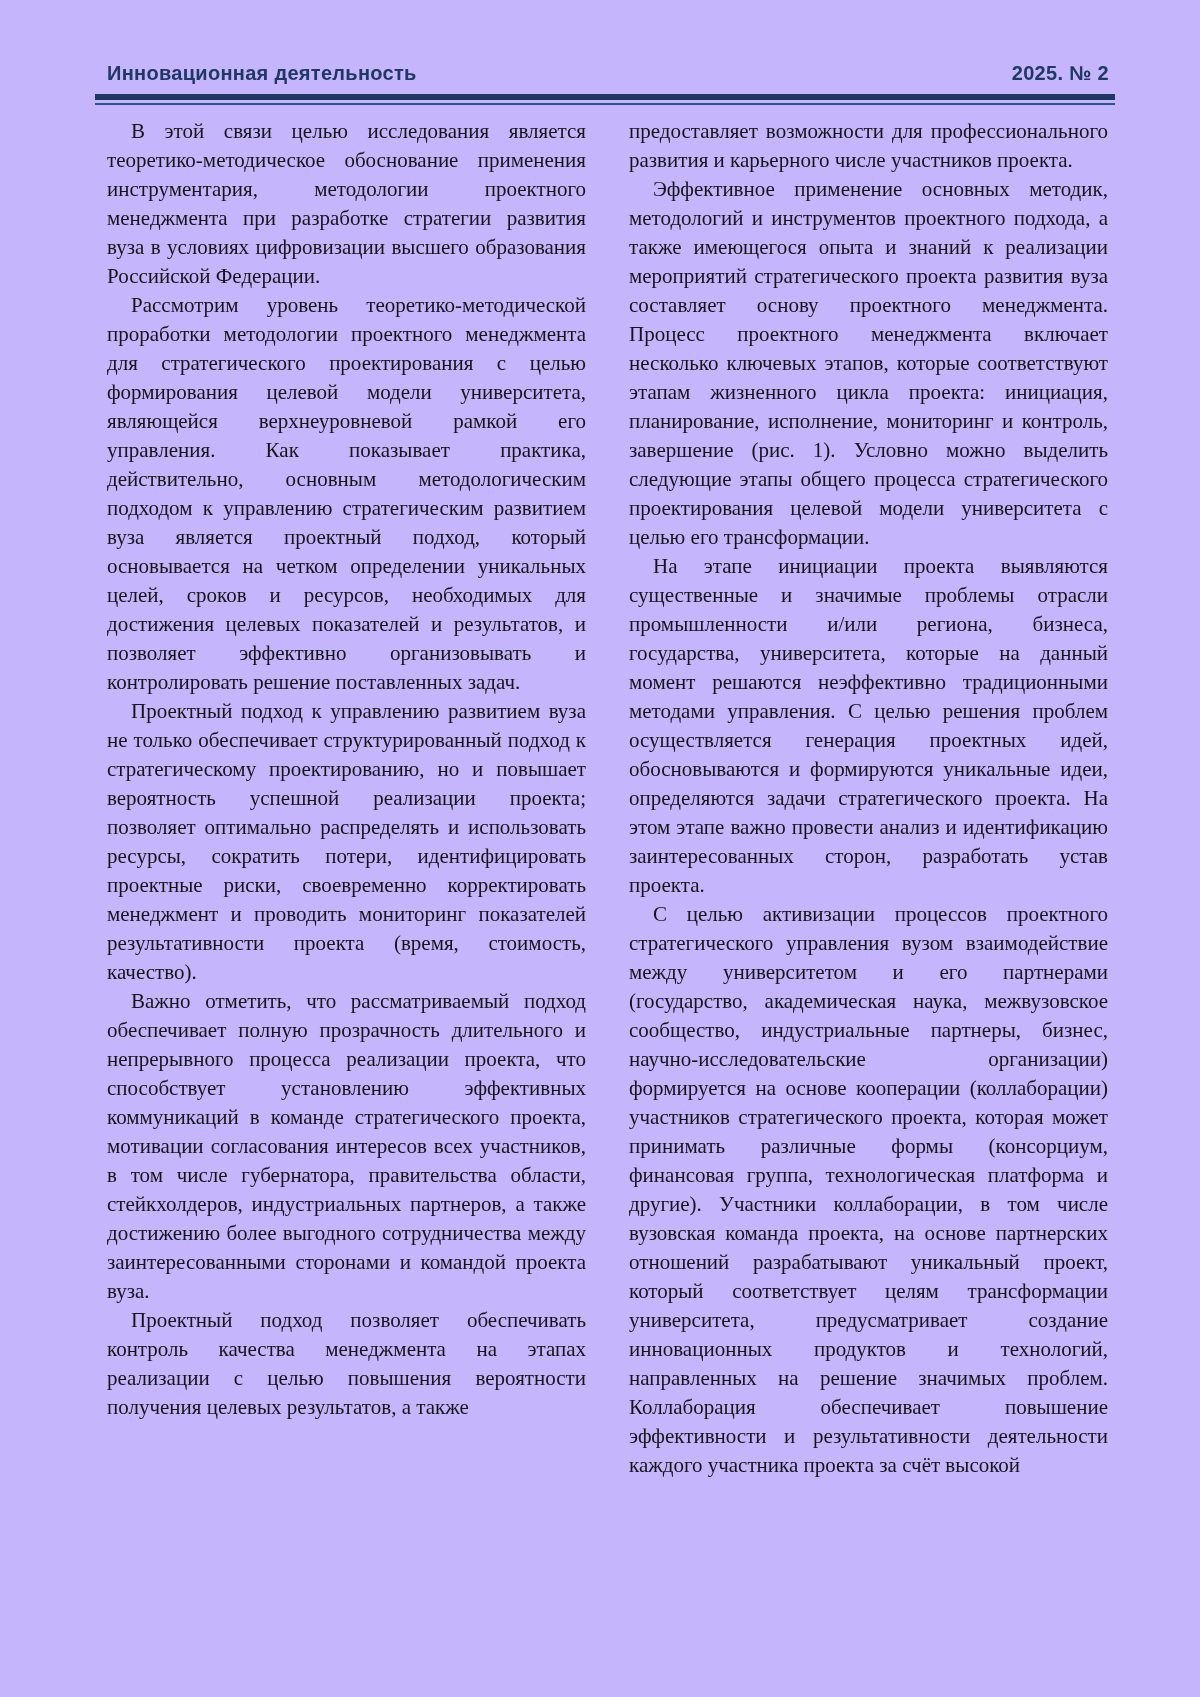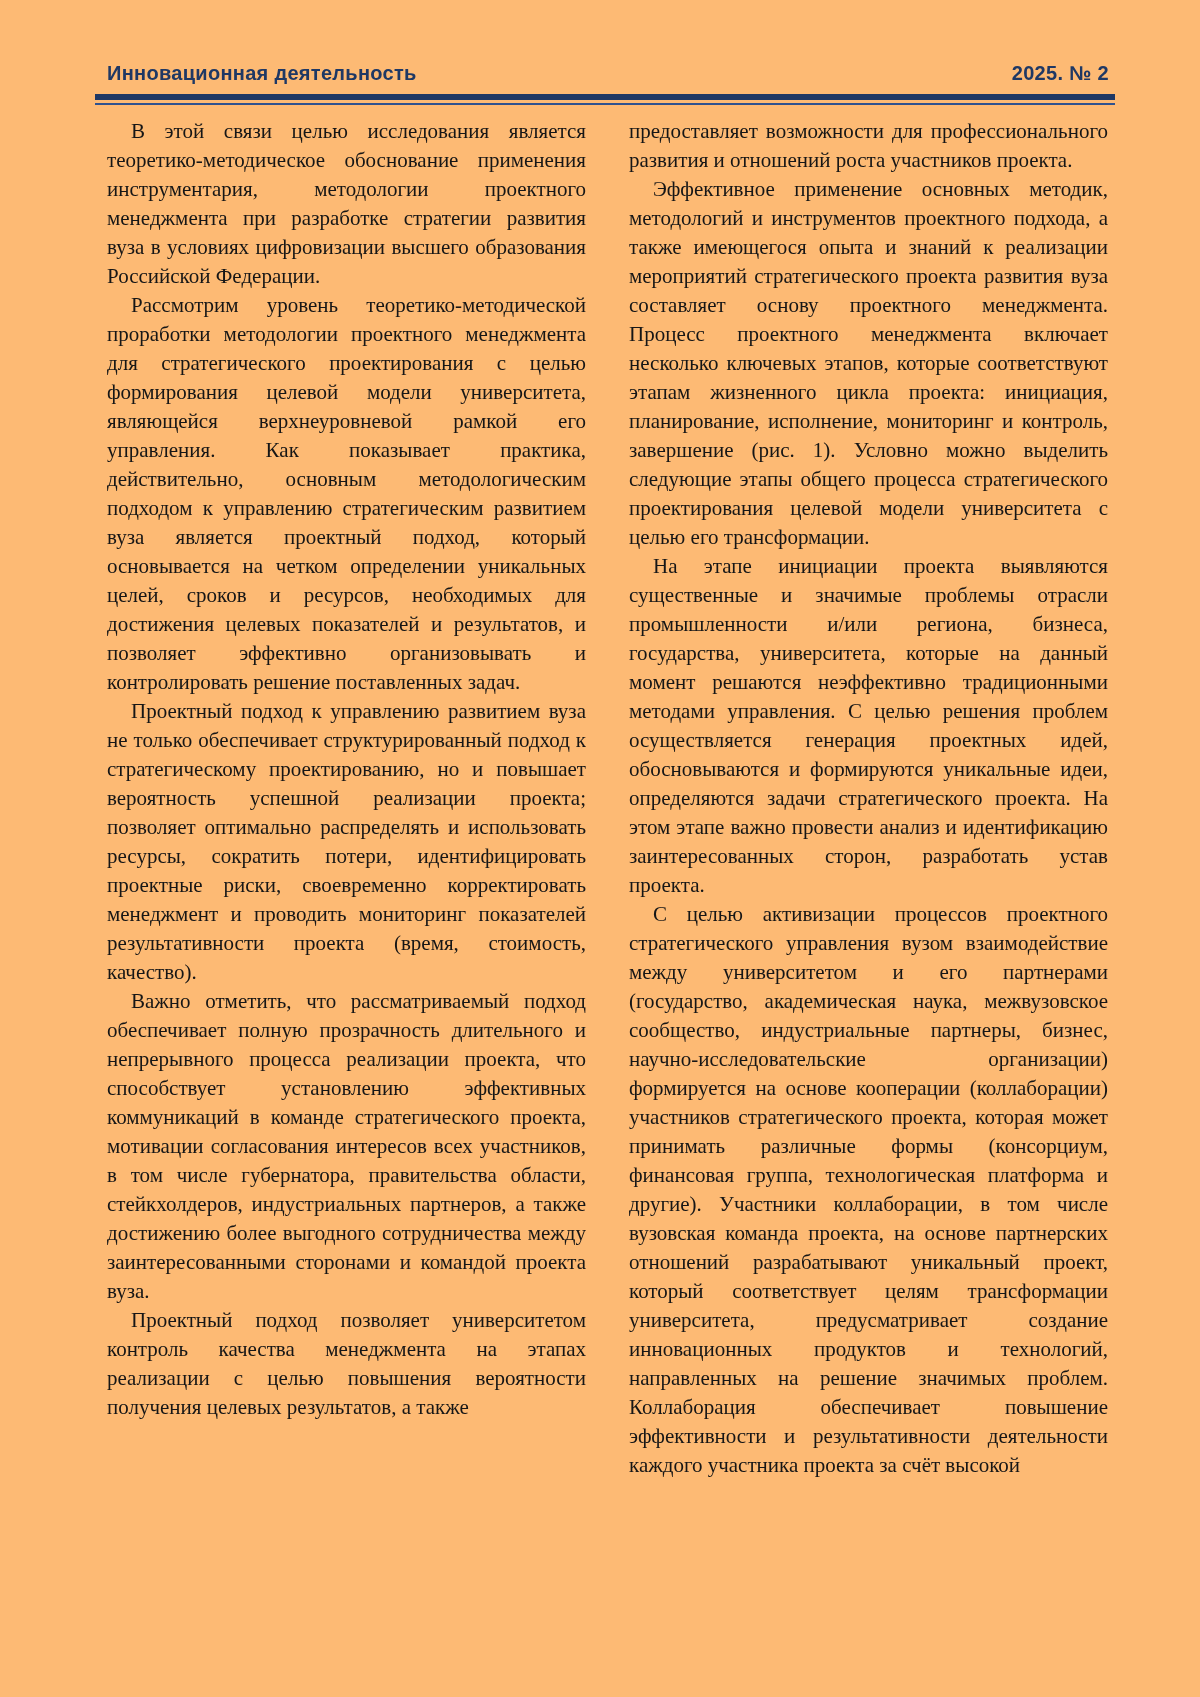--- a/index.html
+++ b/index.html
@@ -4,21 +4,21 @@
 <style>
   html, body {
     margin: 0;
     padding: 0;
     background: #ffffff;
   }
   .page {
     position: relative;
     width: 1200px;
     height: 1697px;
-    background: #fdba74;
+    background: #c4b5fd;
     overflow: hidden;
   }
 
   
   .page-header {
     position: absolute;
     top: 62px;
     left: 95px;
     right: 85px;
   }
@@ -100,25 +100,25 @@
     <div class="rule rule-header-thin"></div>
   </header>
 
   <main class="columns">
 
     <section class="col">
       <p class="indent">В этой связи целью исследования является теоретико-методическое обоснование применения инструментария, методологии проектного менеджмента при разработке стратегии развития вуза в условиях цифровизации высшего образования Российской Федерации.</p>
       <p class="indent">Рассмотрим уровень теоретико-методической проработки методологии проектного менеджмента для стратегического проектирования с целью формирования целевой модели университета, являющейся верхнеуровневой рамкой его управления. Как показывает практика, действительно, основным методологическим подходом к управлению стратегическим развитием вуза является проектный подход, который основывается на четком определении уникальных целей, сроков и ресурсов, необходимых для достижения целевых показателей и результатов, и позволяет эффективно организовывать и контролировать решение поставленных задач.</p>
       <p class="indent">Проектный подход к управлению развитием вуза не только обеспечивает структурированный подход к стратегическому проектированию, но и повышает вероятность успешной реализации проекта; позволяет оптимально распределять и использовать ресурсы, сократить потери, идентифицировать проектные риски, своевременно корректировать менеджмент и проводить мониторинг показателей результативности проекта (время, стоимость, качество).</p>
       <p class="indent">Важно отметить, что рассматриваемый подход обеспечивает полную прозрачность длительного и непрерывного процесса реализации проекта, что способствует установлению эффективных коммуникаций в команде стратегического проекта, мотивации согласования интересов всех участников, в том числе губернатора, правительства области, стейкхолдеров, индустриальных партнеров, а также достижению более выгодного сотрудничества между заинтересованными сторонами и командой проекта вуза.</p>
-      <p class="indent">Проектный подход позволяет университетом контроль качества менеджмента на этапах реализации с целью повышения вероятности получения целевых результатов, а также</p>
+      <p class="indent">Проектный подход позволяет обеспечивать контроль качества менеджмента на этапах реализации с целью повышения вероятности получения целевых результатов, а также</p>
     </section>
 
     <section class="col">
-      <p>предоставляет возможности для профессионального развития и отношений роста участников проекта.</p>
+      <p>предоставляет возможности для профессионального развития и карьерного числе участников проекта.</p>
       <p class="indent">Эффективное применение основных методик, методологий и инструментов проектного подхода, а также имеющегося опыта и знаний к реализации мероприятий стратегического проекта развития вуза составляет основу проектного менеджмента. Процесс проектного менеджмента включает несколько ключевых этапов, которые соответствуют этапам жизненного цикла проекта: инициация, планирование, исполнение, мониторинг и контроль, завершение (рис. 1). Условно можно выделить следующие этапы общего процесса стратегического проектирования целевой модели университета с целью его трансформации.</p>
       <p class="indent">На этапе инициации проекта выявляются существенные и значимые проблемы отрасли промышленности и/или региона, бизнеса, государства, университета, которые на данный момент решаются неэффективно традиционными методами управления. С целью решения проблем осуществляется генерация проектных идей, обосновываются и формируются уникальные идеи, определяются задачи стратегического проекта. На этом этапе важно провести анализ и идентификацию заинтересованных сторон, разработать устав проекта.</p>
       <p class="indent">С целью активизации процессов проектного стратегического управления вузом взаимодействие между университетом и его партнерами (государство, академическая наука, межвузовское сообщество, индустриальные партнеры, бизнес, научно-исследовательские организации) формируется на основе кооперации (коллаборации) участников стратегического проекта, которая может принимать различные формы (консорциум, финансовая группа, технологическая платформа и другие). Участники коллаборации, в том числе вузовская команда проекта, на основе партнерских отношений разрабатывают уникальный проект, который соответствует целям трансформации университета, предусматривает создание инновационных продуктов и технологий, направленных на решение значимых проблем. Коллаборация обеспечивает повышение эффективности и результативности деятельности каждого участника проекта за счёт высокой</p>
     </section>
 
   </main>
 
 
 </div>
 

